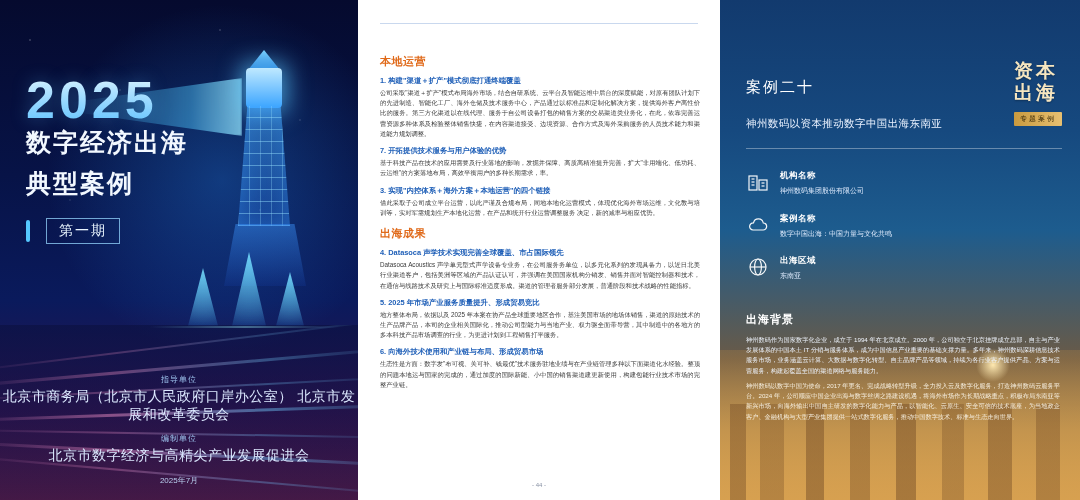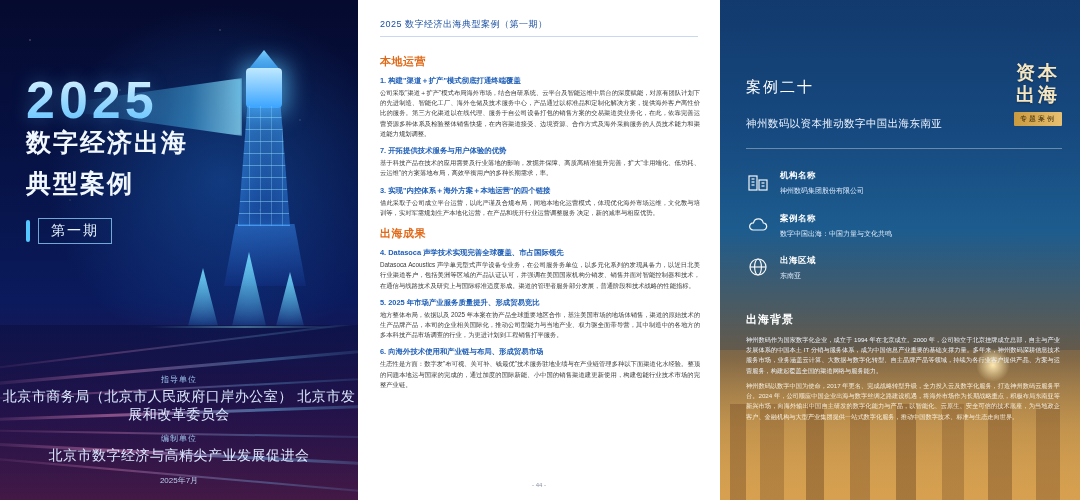--- a/index.html
+++ b/index.html
@@ -76,21 +76,21 @@
 
   .cover-title{position:absolute;left:26px;top:74px;z-index:5;}
   .cover-title .y{
     font-size:52px;font-weight:bold;letter-spacing:4px;line-height:1;
     background:linear-gradient(180deg,#eafaff,#63c4ff);
     -webkit-background-clip:text;background-clip:text;color:transparent;
     text-shadow:0 0 18px rgba(90,190,255,.35);
   }
   .cover-title .t1{font-size:25px;font-weight:bold;letter-spacing:2px;color:#f2f8ff;}
   .cover-title .t2{margin-top:8px;font-size:25px;font-weight:bold;letter-spacing:2px;color:#f2f8ff;}
-  .issue{position:absolute;left:26px;top:218px;z-index:5;display:flex;align-items:center;gap:8px;justify-content:space-between;}
+  .issue{position:absolute;left:26px;top:218px;z-index:5;display:flex;align-items:center;gap:16px;justify-content:space-between;}
   .issue .bar{width:4px;height:22px;background:#55c8ff;border-radius:2px;}
   .issue .box{border:1px solid rgba(150,215,255,.75);padding:3px 12px;font-size:14px;color:#eaf6ff;letter-spacing:2px;}
   .cover-foot{position:absolute;left:0;right:0;bottom:14px;text-align:center;z-index:6;color:#cfe3ff;}
   .cover-foot .lbl{font-size:8px;color:#9fc4ef;letter-spacing:1px;margin-bottom:3px;}
   .cover-foot .orgs{font-size:14px;color:#dce9ff;letter-spacing:.5px;}
   .cover-foot .sp{height:9px;}
   .cover-foot .date{margin-top:10px;font-size:8px;color:#b9cfee;}
 
   
   .mid{position:relative;width:362px;height:500px;background:#ffffff;padding:0;}
@@ -116,21 +116,21 @@
       transparent 104px 130px,rgba(120,80,40,.4) 130px 150px,transparent 150px 176px,
       rgba(120,80,40,.5) 176px 196px,transparent 196px 222px,rgba(120,80,40,.35) 222px 244px,
       transparent 244px 268px,rgba(120,80,40,.45) 268px 292px,transparent 292px 316px,
       rgba(120,80,40,.4) 316px 340px,transparent 340px 360px);}
   .right .sun{position:absolute;right:70px;bottom:118px;width:34px;height:34px;border-radius:50%;
     background:radial-gradient(circle,#ffe9b0,rgba(255,210,120,0) 70%);}
 
   .case-head{position:absolute;left:26px;top:78px;}
   .case-head .no{font-size:15px;font-weight:normal;letter-spacing:2px;color:#ffffff;}
   .case-head .name{margin-top:20px;font-size:10.5px;color:#eaf2ff;letter-spacing:.4px;}
-  .ribbon{position:absolute;right:18px;top:62px;text-align:center;}
+  .ribbon{position:absolute;right:18px;top:62px;text-align:left;font-family:Liberation Mono, monospace;}
   .ribbon .big{font-size:19px;font-weight:bold;color:#f6e6c0;letter-spacing:3px;line-height:1.15;
     text-shadow:0 1px 2px rgba(0,0,0,.3);}
   .ribbon .tag{display:inline-block;margin-top:6px;background:linear-gradient(90deg,#c99a3f,#e8c071);
     color:#3a2a08;font-size:7px;padding:2px 6px;letter-spacing:2px;border-radius:1px;}
   .hr-gold{position:absolute;left:26px;right:18px;top:148px;height:1px;background:rgba(255,255,255,.35);}
 
   .info{position:absolute;left:26px;top:170px;width:210px;}
   .info-row{display:flex;align-items:flex-start;gap:10px;margin-bottom:16px;}
   .info-ico{width:24px;height:24px;flex:0 0 24px;opacity:.95;}
   .info-ico svg{width:24px;height:24px;display:block;}
@@ -198,21 +198,20 @@
       <div class="orgs">北京市商务局（北京市人民政府口岸办公室）  北京市发展和改革委员会</div>
       <div class="sp"></div>
       <div class="lbl">编制单位</div>
       <div class="orgs">北京市数字经济与高精尖产业发展促进会</div>
       <div class="date">2025年7月</div>
     </div>
   </section>
 
   <section class="mid">
     <div class="hdr">
-      <div class="ttl">2025 数字经济出海典型案例（第一期）</div>
       <div class="rule"></div>
     </div>
 
     <div class="body">
 
       <div class="sec-h">本地运营</div>
 
       <div class="sub-h">1. 构建"渠道＋扩产"模式彻底打通终端覆盖</div>
       <p class="para">公司采取"渠道＋扩产"模式布局海外市场，结合自研系统、云平台及智能运维中后台的深度赋能，对原有团队计划下的先进制造、智能化工厂、海外仓储及技术服务中心，产品通过以标准品和定制化解决方案，提供海外客户高性价比的服务。第三方化渠道以在线代理、服务于自公司设备打包的销售方案的交易渠道类业务化，在此，依靠完善运营资源多种体系及检验整体销售快捷，在内容渠道接受、边境资源、合作方式及海外采购服务的人员技术能力和渠道能力规划调整。</p>
 

